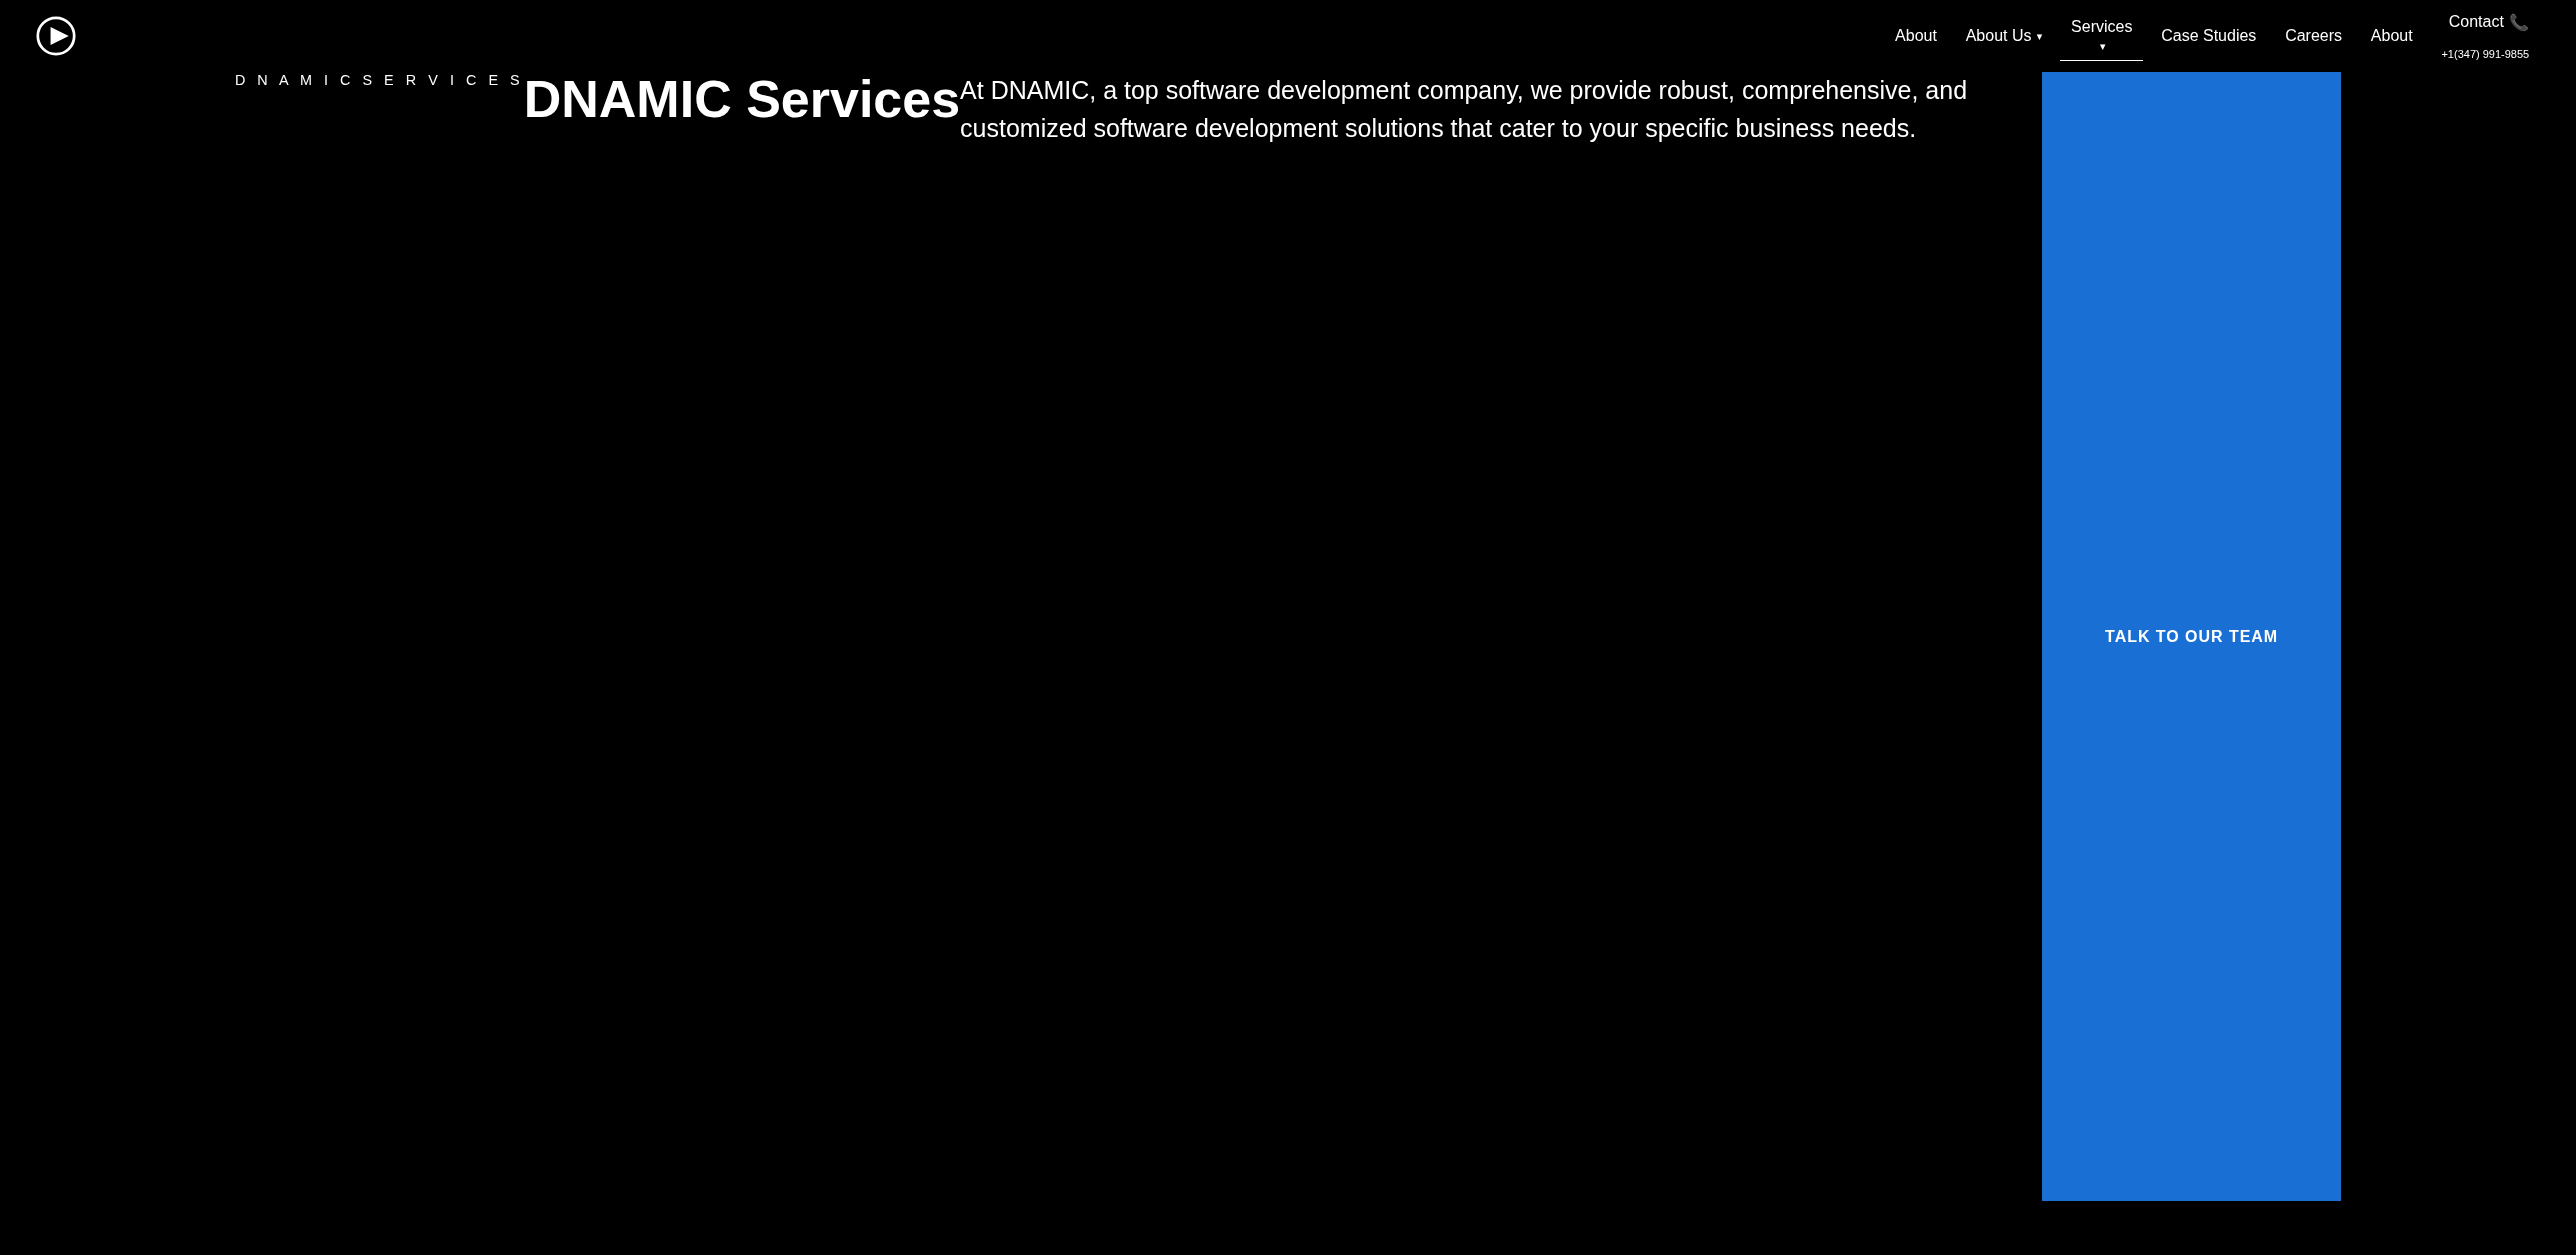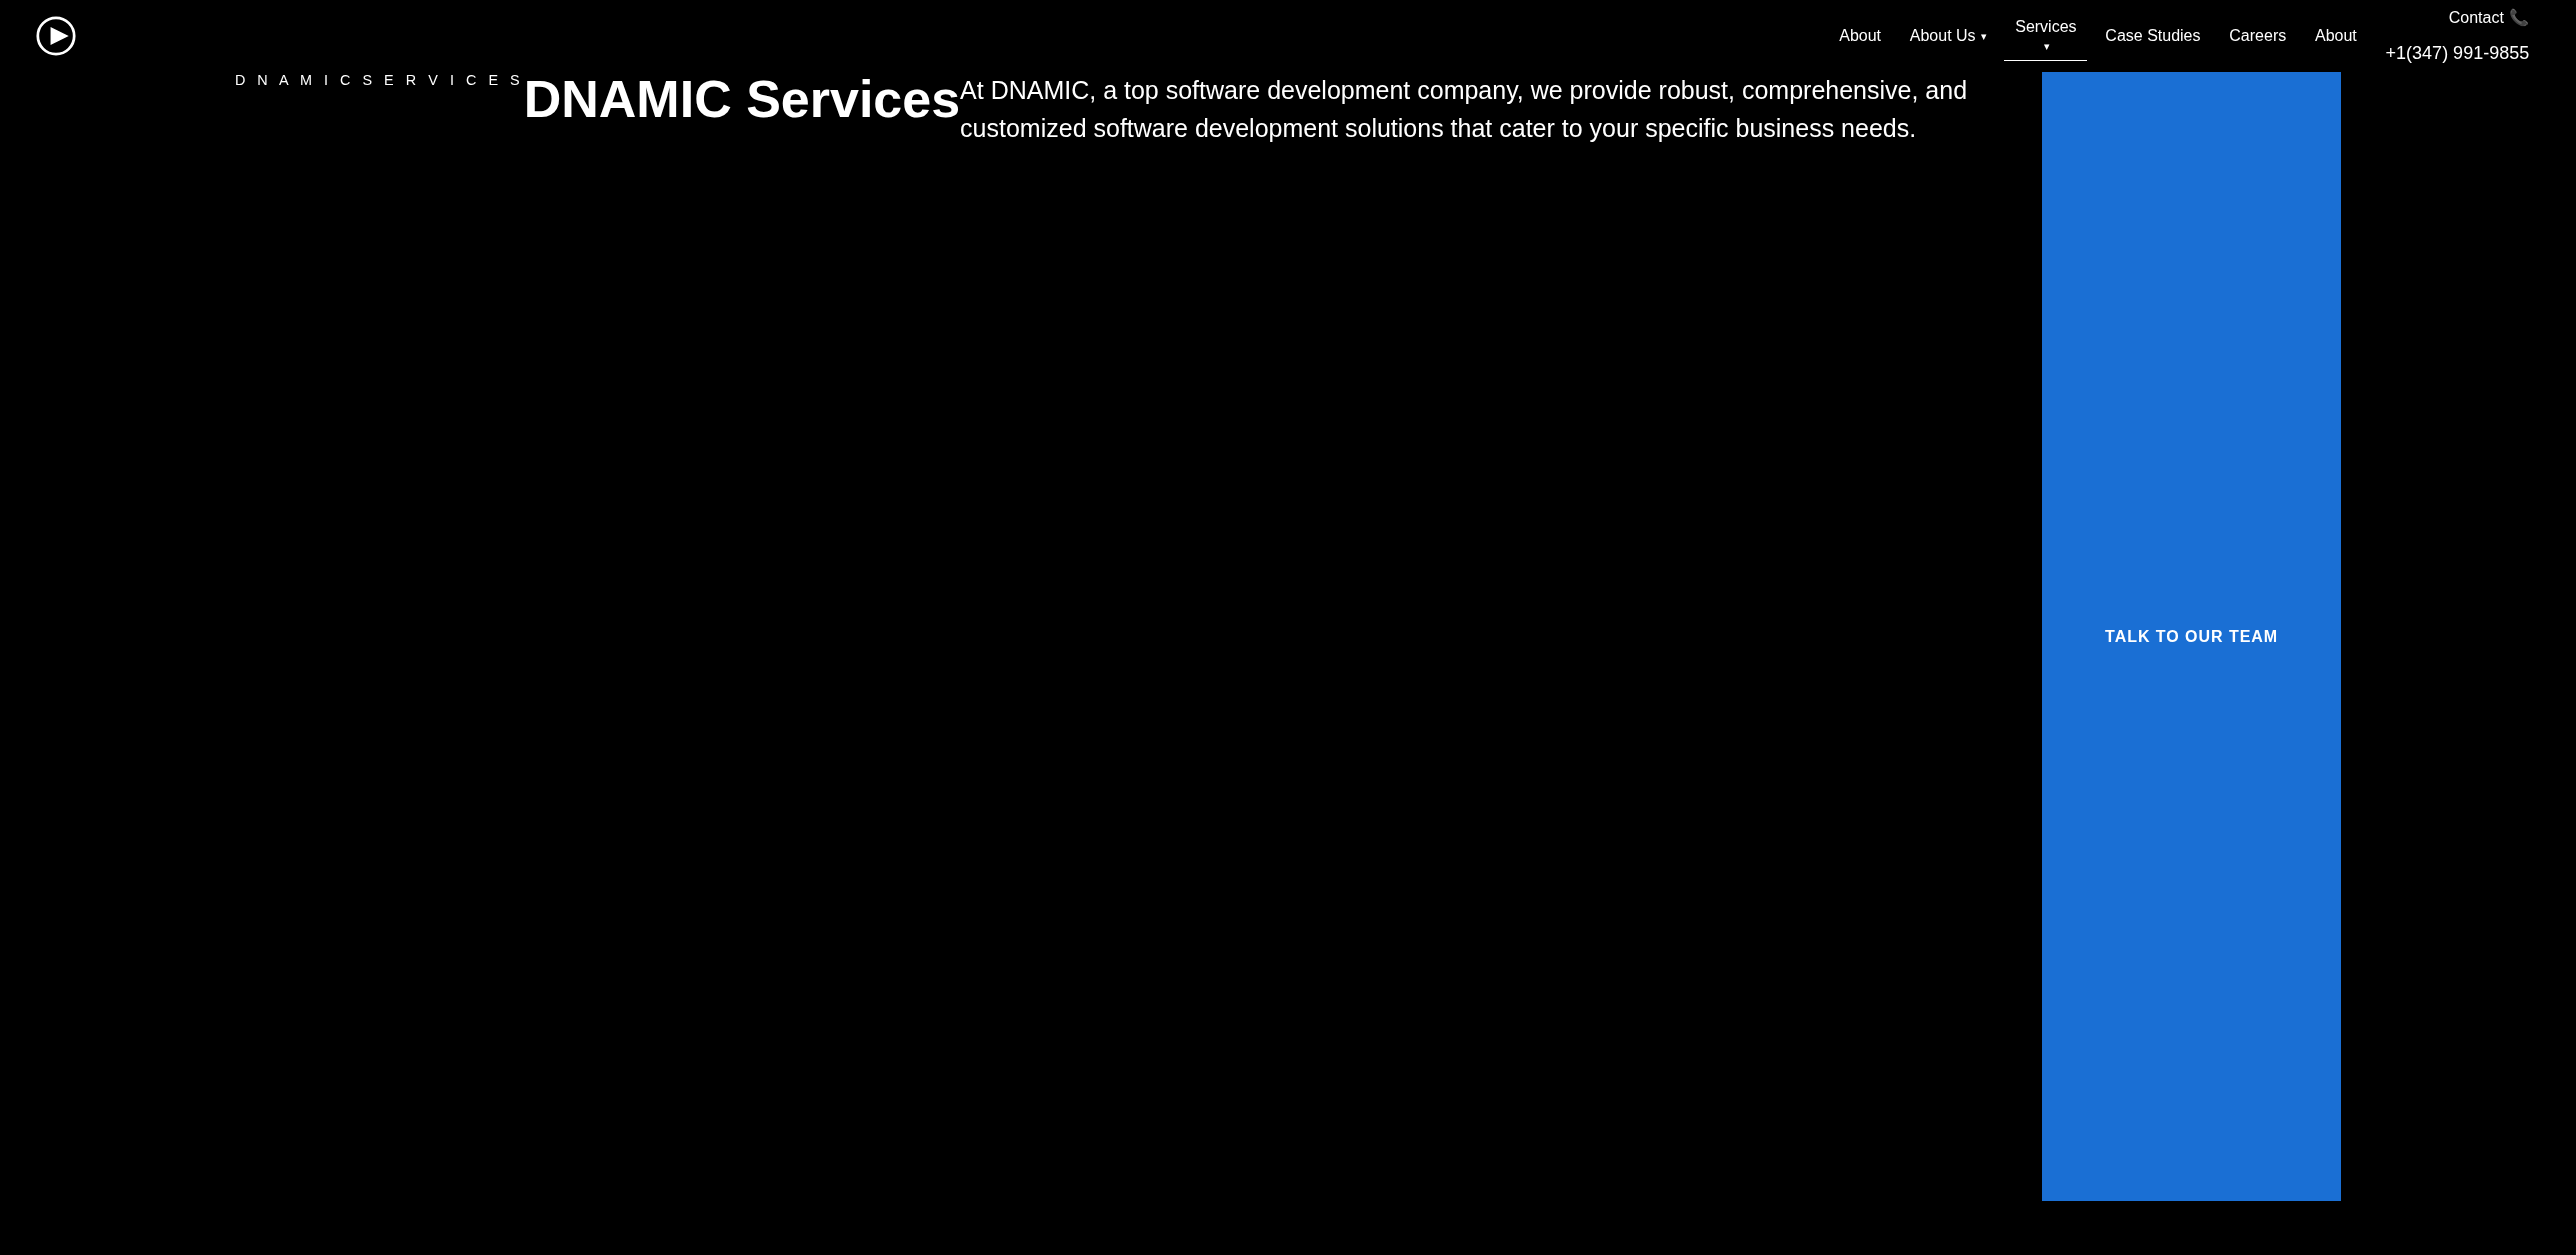--- a/index.html
+++ b/index.html
@@ -80,21 +80,21 @@
       gap: 5.4px;
       color: #fff;
       text-decoration: none;
       font-size: 16px;
       padding: 7.2px 10.8px 0 10.8px;
       cursor: pointer;
     }
 
     .nav-phone .phone-number {
       color: #fff;
-      font-size: 18px;
+      font-size: 11px;
       padding: 0 10.8px 7.2px 10.8px;
       text-align: center;
     }
 
     
     .hero {
       padding-top: 72px;
       min-height: 100vh;
       display: flex;
       flex-direction: row;

